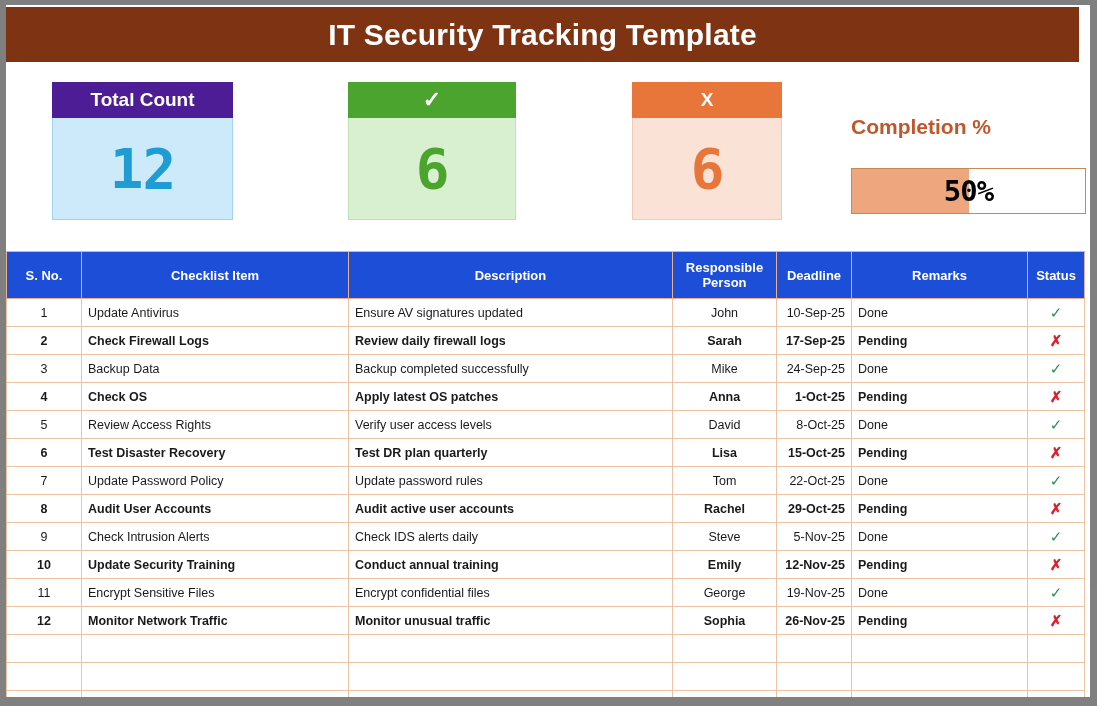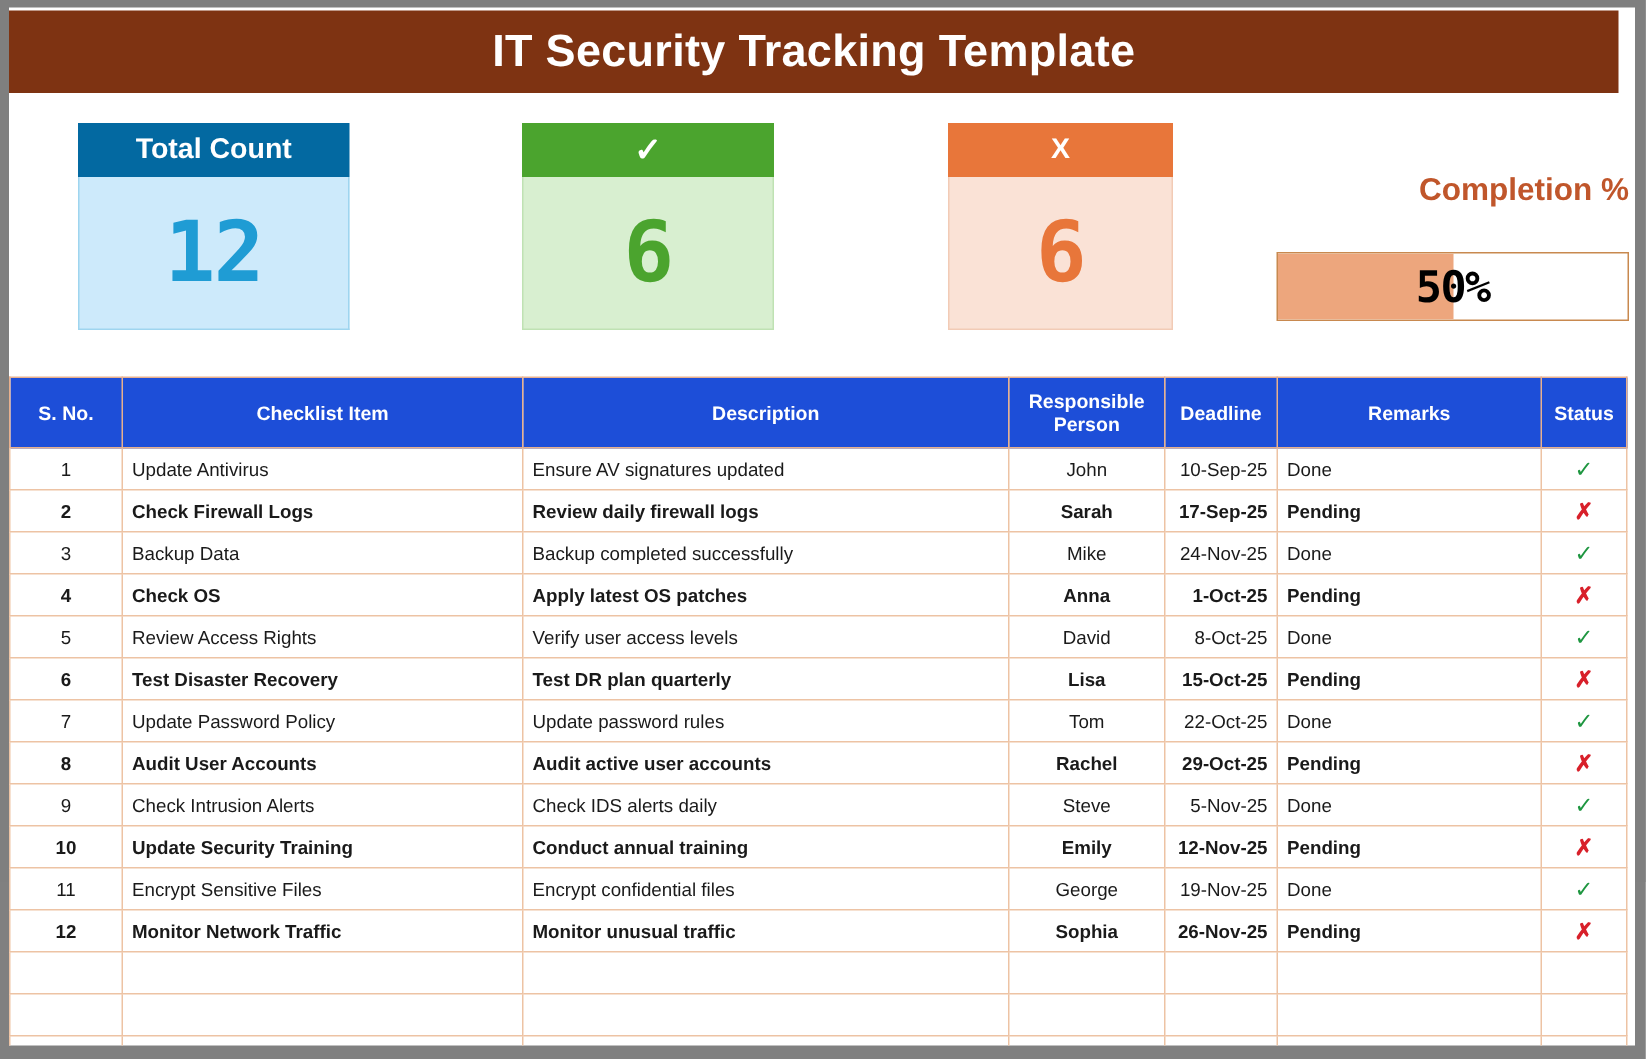--- a/index.html
+++ b/index.html
@@ -77,42 +77,42 @@
     justify-content: center;
     font-size: 56px;
     font-weight: bold;
     font-family: "DejaVu Sans Mono", monospace;
     letter-spacing: -1px;
     box-sizing: border-box;
   }
 
   
   #kpi-total { left: 46px; width: 181px; }
-  #kpi-total .kpi-head { background: #0369a1; }
+  #kpi-total .kpi-head { background: #4c1d95; }
   #kpi-total .kpi-body { background: #cdeafb; color: #1f9cd4; border: 1px solid #9fd5ef; border-top: none; }
 
   
   #kpi-done { left: 342px; width: 168px; }
   #kpi-done .kpi-head { background: #4ba42e; font-size: 22px; }
   #kpi-done .kpi-body { background: #d8efd0; color: #4ba42e; border: 1px solid #bfe2b3; border-top: none; }
 
   
   #kpi-pending { left: 626px; width: 150px; }
   #kpi-pending .kpi-head { background: #e8763a; font-size: 19px; }
   #kpi-pending .kpi-body { background: #fae2d6; color: #e8763a; border: 1px solid #f2cbb6; border-top: none; }
 
   
   #completion {
     position: absolute;
     left: 845px;
     top: 110px;
     width: 235px;
   }
   .completion-label {
-    text-align: right;
+    text-align: left;
     color: #c0562b;
     font-size: 21px;
     font-weight: bold;
     margin-bottom: 8px;
   }
   .completion-track {
     position: relative;
     height: 46px;
     background: #ffffff;
     border: 1px solid #c8894f;
@@ -264,21 +264,21 @@
             <td class="c-person">Sarah</td>
             <td class="c-dead">17-Sep-25</td>
             <td class="c-remark">Pending</td>
             <td class="c-status"><span class="status-fail">✗</span></td>
           </tr>
           <tr class="row-done">
             <td class="c-sno">3</td>
             <td class="c-item">Backup Data</td>
             <td class="c-desc">Backup completed successfully</td>
             <td class="c-person">Mike</td>
-            <td class="c-dead">24-Nov-25</td>
+            <td class="c-dead">24-Sep-25</td>
             <td class="c-remark">Done</td>
             <td class="c-status"><span class="status-ok">✓</span></td>
           </tr>
           <tr class="row-pending">
             <td class="c-sno">4</td>
             <td class="c-item">Check OS</td>
             <td class="c-desc">Apply latest OS patches</td>
             <td class="c-person">Anna</td>
             <td class="c-dead">1-Oct-25</td>
             <td class="c-remark">Pending</td>

